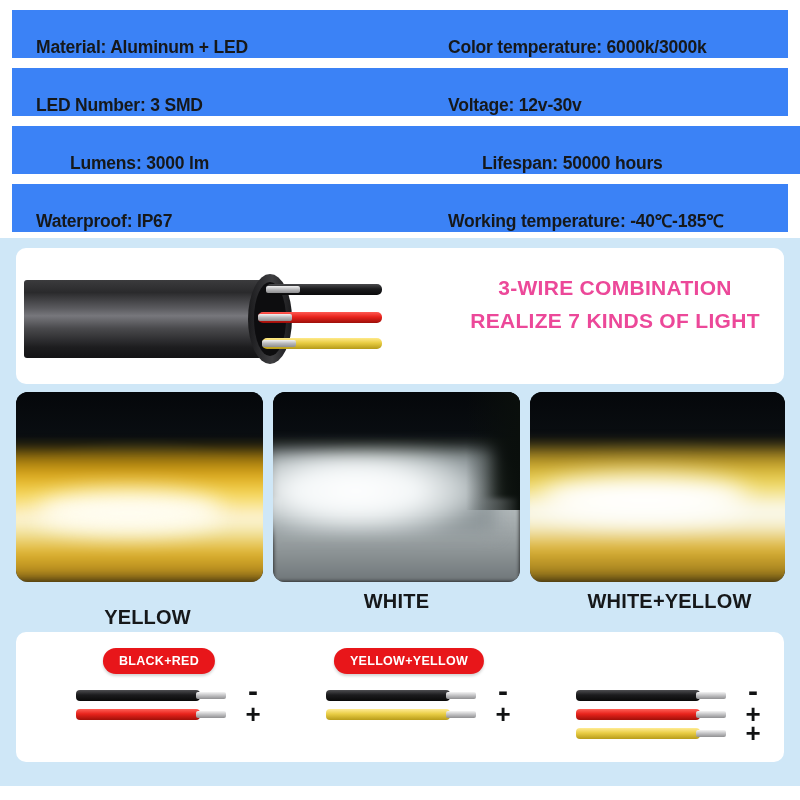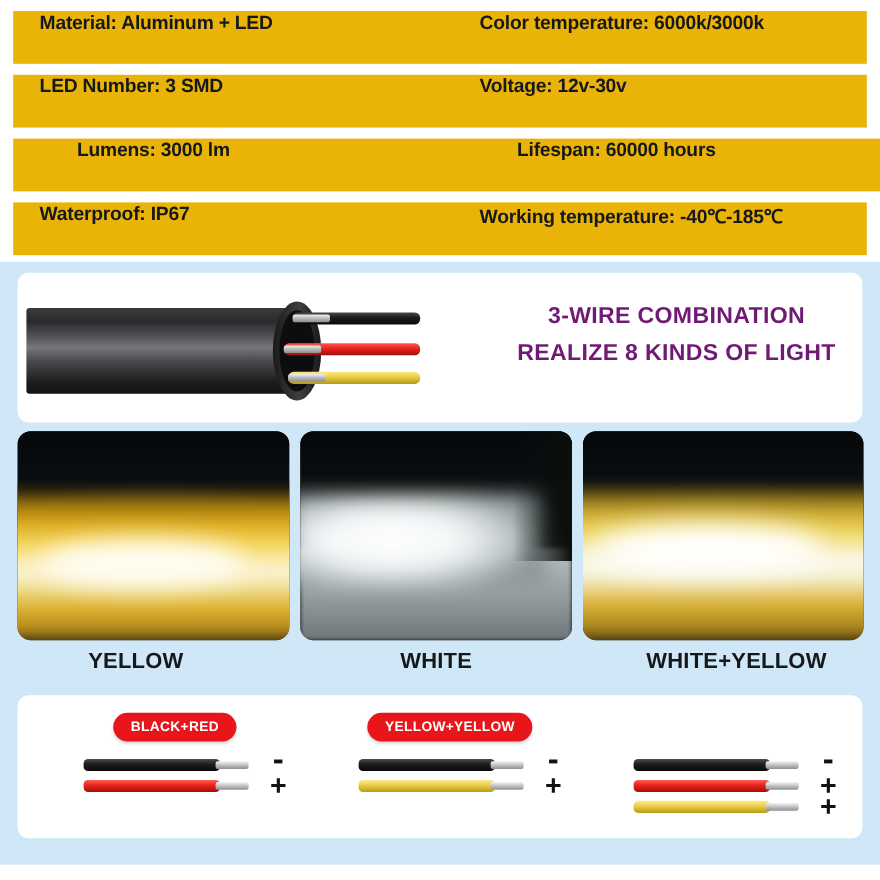--- a/index.html
+++ b/index.html
@@ -8,33 +8,33 @@
     background:#ffffff;
     font-family:"Liberation Sans", sans-serif;
     overflow:hidden;
   }
   .page{position:relative;width:800px;height:800px;background:#ffffff;}
 
   
   .spec-block{position:absolute;left:0;top:0;width:800px;height:238px;background:#ffffff;}
   .spec-row{
     position:absolute;left:12px;width:776px;height:48px;
-    background:#eab308;
-    display:flex;align-items:flex-start;
+    background:#3b82f6;
+    display:flex;align-items:flex-end;
   }
   .spec-row.r0{top:10px;}
   .spec-row.r1{top:68px;}
   .spec-row.r2{top:126px;padding-left:34px;}
   .spec-row.r3{top:184px;}
   .spec-cell{
     font-size:17.5px;font-weight:bold;color:#16181a;
     letter-spacing:-0.2px;white-space:nowrap;
   }
   .spec-cell.left{margin-left:24px;width:400px;}
-  .spec-cell.right{margin-left:0px;}
+  .spec-cell.right{margin-left:12px;}
 
   
   .blue{
     position:absolute;left:0;top:238px;width:800px;height:548px;
     background:#cfe7f7;
   }
 
   
   .cable-card{
     position:absolute;left:16px;top:10px;width:768px;height:136px;
@@ -63,21 +63,21 @@
   }
   .wire-black{left:244px;top:30px;width:116px;}
   .wire-black .body{background:linear-gradient(to bottom,#4a4a4d,#1b1b1d 45%,#0a0a0b);}
   .wire-red{left:236px;top:58px;width:124px;}
   .wire-red .body{background:linear-gradient(to bottom,#ff5a52,#e8231c 45%,#9d0f0a);}
   .wire-yellow{left:240px;top:84px;width:120px;}
   .wire-yellow .body{background:linear-gradient(to bottom,#ffe98a,#e8cc42 45%,#b59a18);}
 
   .cable-text{
     position:absolute;left:436px;top:24px;width:326px;
-    text-align:center;color:#701a75;
+    text-align:center;color:#ec4899;
   }
   .cable-text .ln{
     font-size:21px;font-weight:bold;letter-spacing:0.3px;line-height:1.55;
     white-space:nowrap;
   }
 
   
   .photos{position:absolute;left:0;top:154px;width:800px;height:196px;}
   .photo{
     position:absolute;top:0;height:190px;border-radius:12px;overflow:hidden;
@@ -126,21 +126,21 @@
   }
   .p3 .hot{
     position:absolute;left:4%;top:44%;width:82%;height:24%;
     background:#ffffff;filter:blur(12px);border-radius:50%;
   }
 
   .photo-label{
     position:absolute;top:352px;font-size:20px;font-weight:bold;color:#16181a;
     text-align:center;letter-spacing:0.2px;white-space:nowrap;
   }
-  .l1{left:0;width:247px;}
+  .l1{left:24px;width:247px;margin-top:16px;}
   .l2{left:273px;width:247px;}
   .l3{left:542px;width:255px;}
 
   
   .wiring-card{
     position:absolute;left:16px;top:394px;width:768px;height:130px;
     background:#ffffff;border-radius:10px;
   }
   .combo{position:absolute;top:0;height:130px;}
   .c1{left:18px;width:250px;}
@@ -179,21 +179,21 @@
     <div class="spec-row r0">
       <div class="spec-cell left">Material: Aluminum + LED</div>
       <div class="spec-cell right">Color temperature: 6000k/3000k</div>
     </div>
     <div class="spec-row r1">
       <div class="spec-cell left">LED Number: 3 SMD</div>
       <div class="spec-cell right">Voltage: 12v-30v</div>
     </div>
     <div class="spec-row r2">
       <div class="spec-cell left">Lumens: 3000 lm</div>
-      <div class="spec-cell right">Lifespan: 60000 hours</div>
+      <div class="spec-cell right">Lifespan: 50000 hours</div>
     </div>
     <div class="spec-row r3">
       <div class="spec-cell left">Waterproof: IP67</div>
       <div class="spec-cell right">Working temperature: -40℃-185℃</div>
     </div>
   </div>
 
   <div class="blue">
 
     <div class="cable-card">
@@ -212,21 +212,21 @@
           <div class="tip"></div>
         </div>
         <div class="wire wire-yellow">
           <div class="body"></div>
           <div class="tip"></div>
         </div>
       </div>
 
       <div class="cable-text">
         <div class="ln">3-WIRE COMBINATION</div>
-        <div class="ln">REALIZE 8 KINDS OF LIGHT</div>
+        <div class="ln">REALIZE 7 KINDS OF LIGHT</div>
       </div>
     </div>
 
     <div class="photos">
       <div class="photo p1">
         <div class="sky"></div>
         <div class="trees"></div>
         <div class="g-yellow"></div>
         <div class="hot"></div>
       </div>

